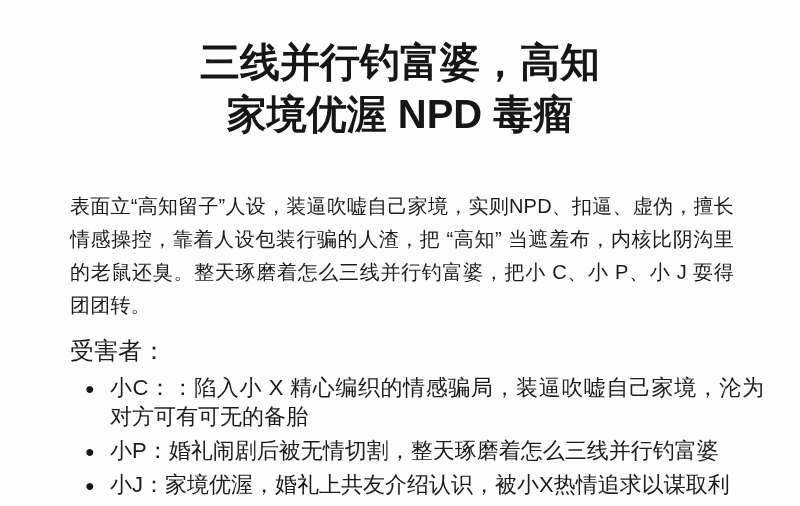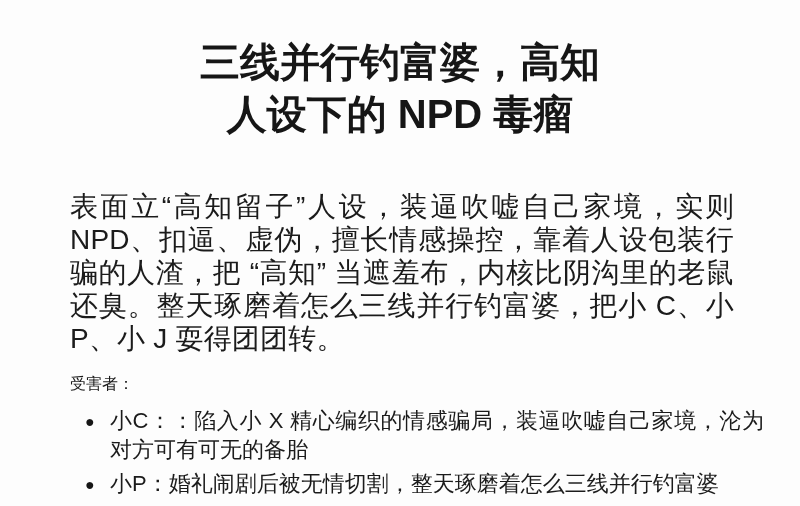--- a/index.html
+++ b/index.html
@@ -29,28 +29,28 @@
     font-weight: 700;
     color: #161616;
   }
   .title-line {
     display: block;
     white-space: nowrap;
   }
   .para {
     margin: 0;
     padding: 50px 66px 0 70px;
-    font-size: 28px;
+    font-size: 20px;
     line-height: 33px;
     text-align: justify;
     letter-spacing: 0.2px;
   }
   .victims-heading {
     padding: 12px 70px 0 70px;
-    font-size: 16px;
+    font-size: 24px;
     line-height: 33px;
   }
   .victims-list {
     margin: 6px 0 0 0;
     padding: 0 36px 0 110px;
     list-style: none;
     font-size: 22px;
     line-height: 29px;
   }
   .victims-list li {
@@ -66,21 +66,21 @@
     color: #161616;
   }
 </style>
 </head>
 <body>
 
 <div class="page">
 
   <h1 class="title">
     <span class="title-line">三线并行钓富婆，高知</span>
-    <span class="title-line">人设下的 NPD 毒瘤</span>
+    <span class="title-line">家境优渥 NPD 毒瘤</span>
   </h1>
 
   <p class="para">表面立“高知留子”人设，装逼吹嘘自己家境，实则NPD、扣逼、虚伪，擅长情感操控，靠着人设包装行骗的人渣，把 “高知” 当遮羞布，内核比阴沟里的老鼠还臭。整天琢磨着怎么三线并行钓富婆，把小 C、小 P、小 J 耍得团团转。</p>
 
   <div class="victims-heading">受害者：</div>
 
   <ul class="victims-list">
     <li>
       <span class="bullet-dot">●</span>
       <span>小C：：陷入小 X 精心编织的情感骗局，装逼吹嘘自己家境，沦为对方可有可无的备胎</span>

